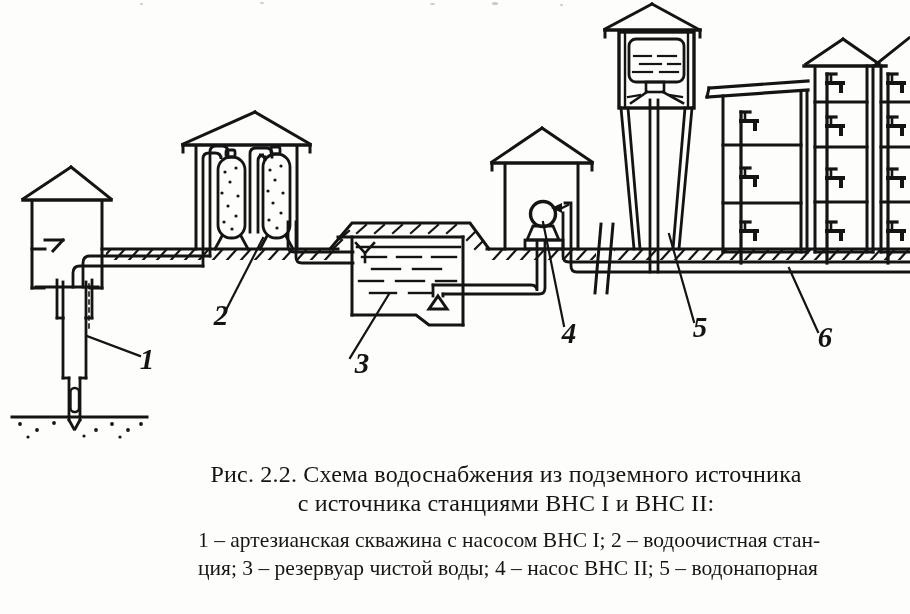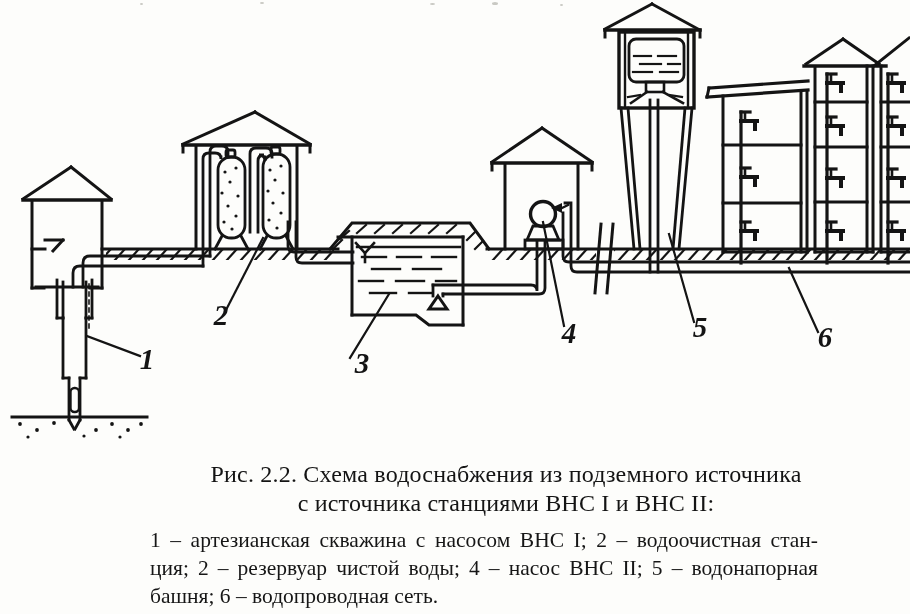--- a/index.html
+++ b/index.html
@@ -14,21 +14,21 @@
     color:#141414;
   }
   .cap-title{
     width:712px;text-align:center;font-size:24px;line-height:29px;
     letter-spacing:0.2px;white-space:nowrap;
   }
   .cap-body{
     width:668px;margin-top:8px;font-size:21.5px;line-height:28px;
     color:#161616;
   }
-  .cap-line{text-align:justify;text-align-last:justify;white-space:nowrap;}
+  .cap-line{text-align:justify;text-align-last:justify;white-space:nowrap;margin-left:48px;}
   .cap-line.last{text-align-last:left;}
   .noise{position:absolute;background:#c9c9c3;border-radius:50%;}
 </style>
 </head>
 <body>
 
 <div class="noise" style="left:140px;top:3px;width:3px;height:2px"></div>
 <div class="noise" style="left:260px;top:2px;width:4px;height:2px"></div>
 <div class="noise" style="left:430px;top:3px;width:5px;height:2px"></div>
 <div class="noise" style="left:492px;top:2px;width:6px;height:3px"></div>
@@ -339,16 +339,15 @@
     <text x="700" y="337">5</text>
     <text x="825" y="347">6</text>
   </g>
 </svg>
 
 <div class="caption">
   <div class="cap-title">Рис. 2.2. Схема водоснабжения из подземного источника</div>
   <div class="cap-title">с источника станциями ВНС I и ВНС II:</div>
   <div class="cap-body">
     <div class="cap-line">1 – артезианская скважина с насосом ВНС I; 2 – водоочистная стан-</div>
-    <div class="cap-line">ция; 2 – резервуар чистой воды; 4 – насос ВНС II; 5 – водонапорная</div>
-    <div class="cap-line last">башня; 6 – водопроводная сеть.</div>
+    <div class="cap-line">ция; 3 – резервуар чистой воды; 4 – насос ВНС II; 5 – водонапорная</div>
   </div>
 </div>
 
 </body></html>

